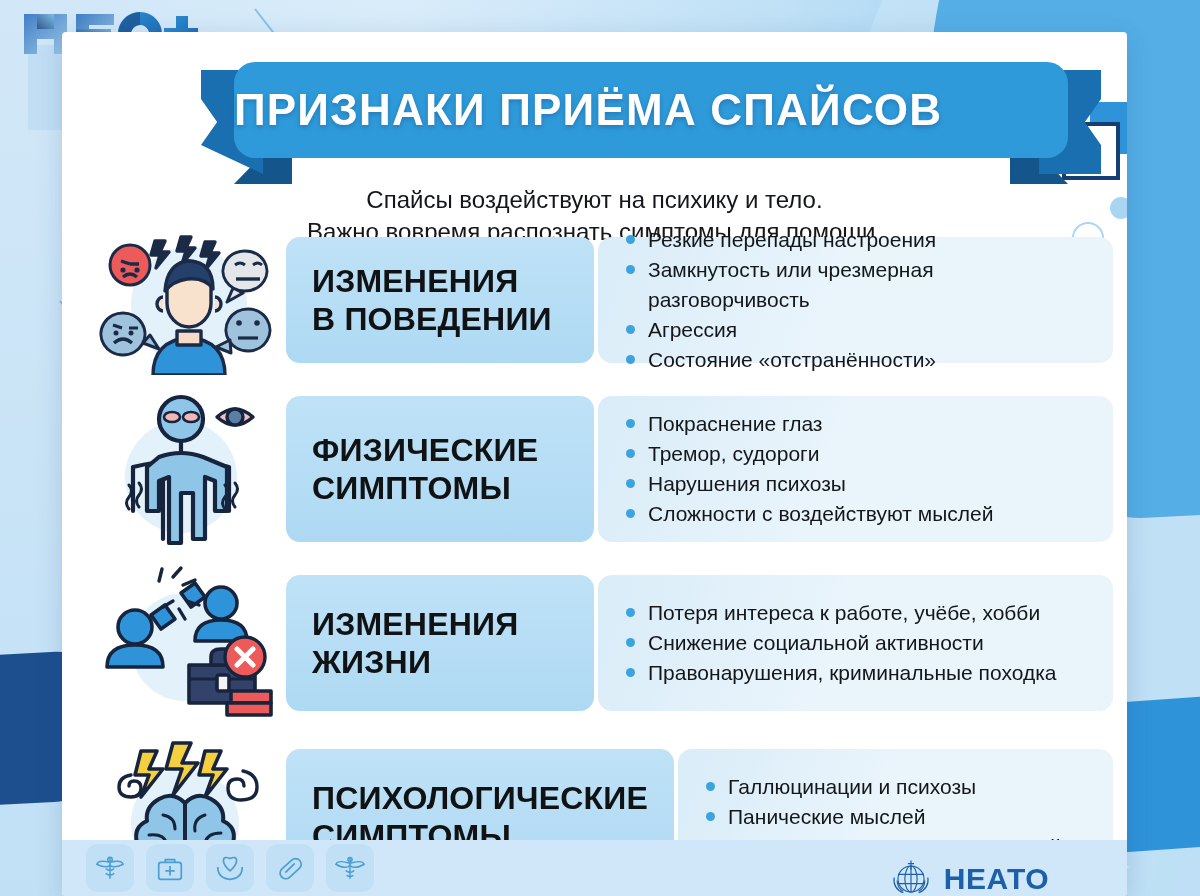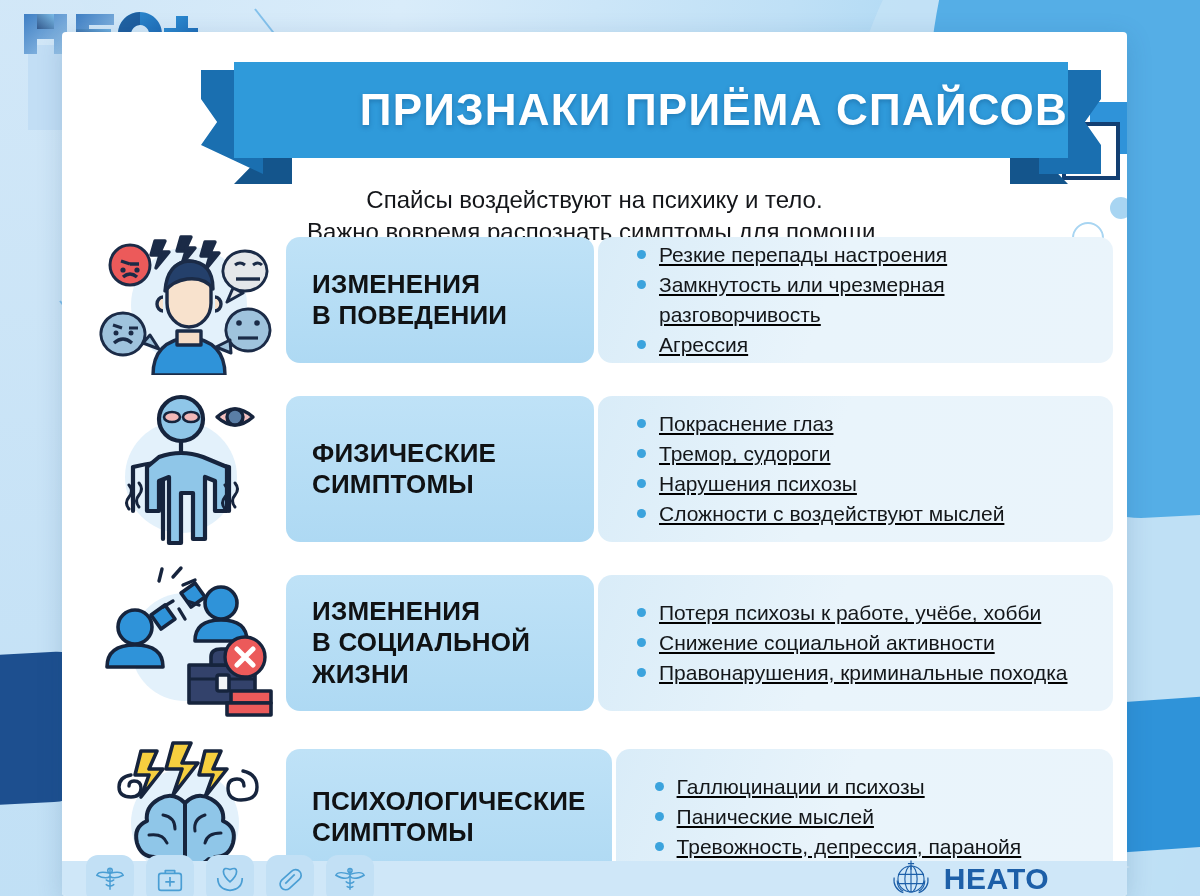--- a/index.html
+++ b/index.html
@@ -52,54 +52,54 @@
 
   
   .ribbon-wrap{position:absolute;left:139px;top:30px;width:900px;height:125px;}
   .ribbon-tail{position:absolute;top:8px;width:62px;height:104px;background:#1a6fb0;}
   .ribbon-tail.l{left:0;clip-path:polygon(0 0,100% 0,100% 100%,0 72%,26% 50%,0 28%);}
   .ribbon-tail.r{right:0;clip-path:polygon(0 0,100% 0,100% 28%,74% 50%,100% 72%,100% 100%,0 100%);}
   .ribbon-fold{position:absolute;top:80px;width:58px;height:42px;background:#14558c;}
   .ribbon-fold.l{left:33px;clip-path:polygon(0 0,100% 0,100% 100%,0 100%,34% 52%);}
   .ribbon-fold.r{right:33px;clip-path:polygon(0 0,100% 0,66% 52%,100% 100%,0 100%);}
   .ribbon-main{position:absolute;left:33px;top:0;right:33px;height:96px;background:#2f9ada;
-    display:flex;align-items:center;justify-content:flex-end;}
+    display:flex;align-items:center;justify-content:flex-start;border-radius:21px;}
   .ribbon-title{color:#ffffff;font-size:44px;font-weight:bold;letter-spacing:1.2px;
     text-shadow:0 2px 5px rgba(10,60,110,.35);white-space:nowrap;}
 
   
   .subtitle{position:absolute;left:0;right:0;top:152px;text-align:center;color:#14161a;
     font-size:24px;line-height:1.32;font-weight:400;}
   .subtitle div{padding:0 64px;}
 
   
   .rows{position:absolute;left:28px;top:193px;right:14px;}
   .row{display:flex;align-items:center;margin-bottom:14px;}
   .row-icon{width:196px;flex:0 0 196px;height:150px;display:flex;align-items:center;justify-content:center;}
   .row-icon svg{display:block;}
   .label-box{flex:0 0 308px;height:122px;border-radius:14px;display:flex;align-items:center;
     padding:0 26px;box-sizing:border-box;
     background:linear-gradient(180deg,#bfe2f7 0%,#aed9f3 100%);}
-  .label-box .label-txt{font-size:26px;font-weight:bold;color:#101214;line-height:1.2;letter-spacing:.2px;}
+  .label-box .label-txt{font-size:32px;font-weight:bold;color:#101214;line-height:1.2;letter-spacing:.2px;}
   .bullet-box{flex:1;min-height:122px;border-radius:14px;margin-left:4px;
     background:linear-gradient(110deg,#d9ecf8 0%,#e9f4fb 45%,#eaf4fb 100%);
     display:flex;align-items:center;padding:10px 18px 10px 26px;box-sizing:border-box;}
-  .bullet-list{list-style:none;margin:11px;padding:0;text-decoration:underline;}
+  .bullet-list{list-style:none;margin:0;padding:0;}
   .bullet-list li{position:relative;padding-left:24px;font-size:21px;line-height:1.42;color:#14171a;}
   .bullet-list li:before{content:"";position:absolute;left:2px;top:10px;width:9px;height:9px;
     border-radius:50%;background:#3ba3dd;}
 
   .r1 .bullet-box,.r1 .label-box{height:126px;min-height:126px;}
   .r2 .bullet-box,.r2 .label-box{height:146px;min-height:146px;}
   .r3 .bullet-box,.r3 .label-box{height:136px;min-height:136px;}
   .r4 .bullet-box,.r4 .label-box{height:136px;min-height:136px;}
   .r2 .row-icon,.r3 .row-icon,.r4 .row-icon{height:160px;}
 
   
-  .footer{position:absolute;left:0;right:0;bottom:0;height:35px;background:#cfe7f8;
+  .footer{position:absolute;left:0;right:0;bottom:0;height:56px;background:#cfe7f8;
     display:flex;align-items:center;}
   .footer-icons{display:flex;gap:12px;padding-left:24px;}
   .fchip{width:48px;height:48px;border-radius:12px;background:#c2e0f5;
     display:flex;align-items:center;justify-content:center;}
   .footer-brand{position:absolute;right:78px;bottom:-6px;display:flex;align-items:center;gap:10px;}
   .footer-brand .btxt{font-size:30px;font-weight:bold;color:#1d5fa8;letter-spacing:.5px;}
 </style>
 </head>
 <body>
 
@@ -216,20 +216,21 @@
           <div class="label-txt">
             <div>ИЗМЕНЕНИЯ</div>
             <div>В ПОВЕДЕНИИ</div>
           </div>
         </div>
         <div class="bullet-box">
           <ul class="bullet-list">
             <li>Резкие перепады настроения</li>
             <li>Замкнутость или чрезмерная разговорчивость</li>
             <li>Агрессия</li>
+            <li>Состояние «отстранённости»</li>
           </ul>
         </div>
       </div>
 
       <div class="row r2">
         <div class="row-icon">
           <svg viewBox="0 0 190 160" width="190" height="160">
             <circle cx="88" cy="88" r="56" fill="#e3f1fb"></circle>
             <g stroke="#16243d" stroke-width="4.2" fill="#8fc6e8" stroke-linejoin="round" stroke-linecap="round">
               <circle cx="88" cy="30" r="22"></circle>
@@ -297,27 +298,26 @@
             </g>
             <g stroke="#16243d" stroke-width="3.4" stroke-linejoin="round">
               <circle cx="152" cy="94" r="20" fill="#ec5a5a"></circle>
               <path d="M144 86 l16 16 M160 86 l-16 16" stroke="#fff" stroke-width="5" stroke-linecap="round"></path>
             </g>
           </svg>
         </div>
         <div class="label-box">
           <div class="label-txt">
             <div>ИЗМЕНЕНИЯ</div>
-            <div>В СОЦИАЛЬНОЙ</div>
             <div>ЖИЗНИ</div>
           </div>
         </div>
         <div class="bullet-box">
           <ul class="bullet-list">
-            <li>Потеря психозы к работе, учёбе, хобби</li>
+            <li>Потеря интереса к работе, учёбе, хобби</li>
             <li>Снижение социальной активности</li>
             <li>Правонарушения, криминальные походка</li>
           </ul>
         </div>
       </div>
 
       <div class="row r4">
         <div class="row-icon">
           <svg viewBox="0 0 190 160" width="190" height="160">
             <circle cx="92" cy="86" r="54" fill="#e3f1fb"></circle>

